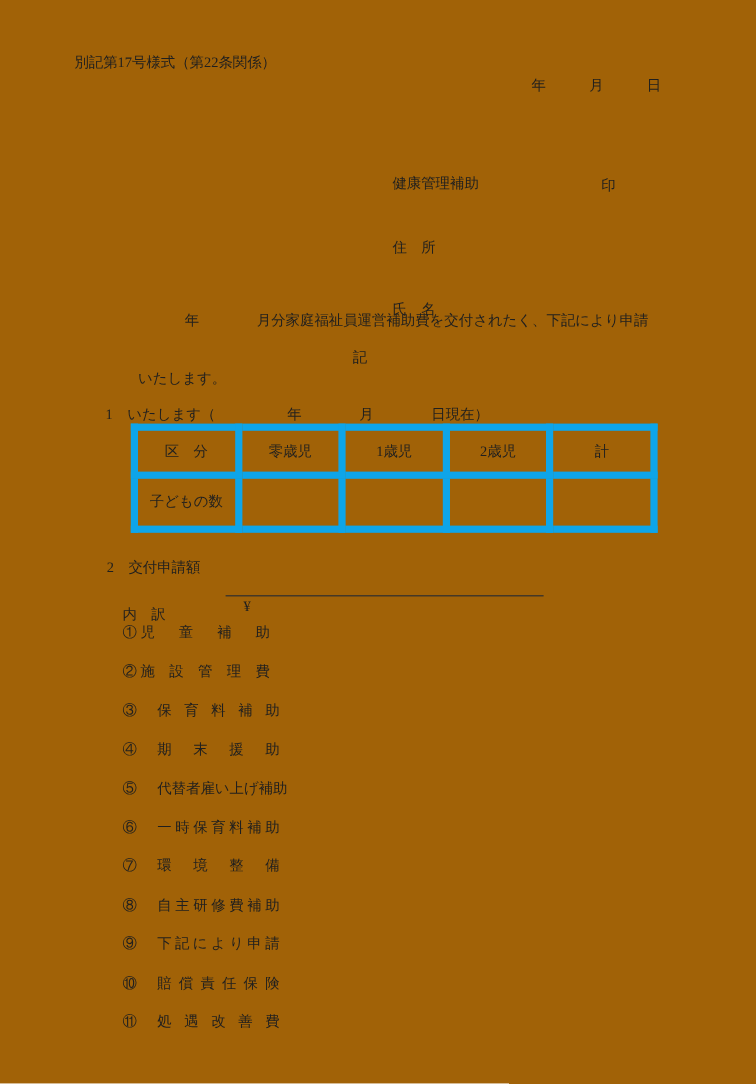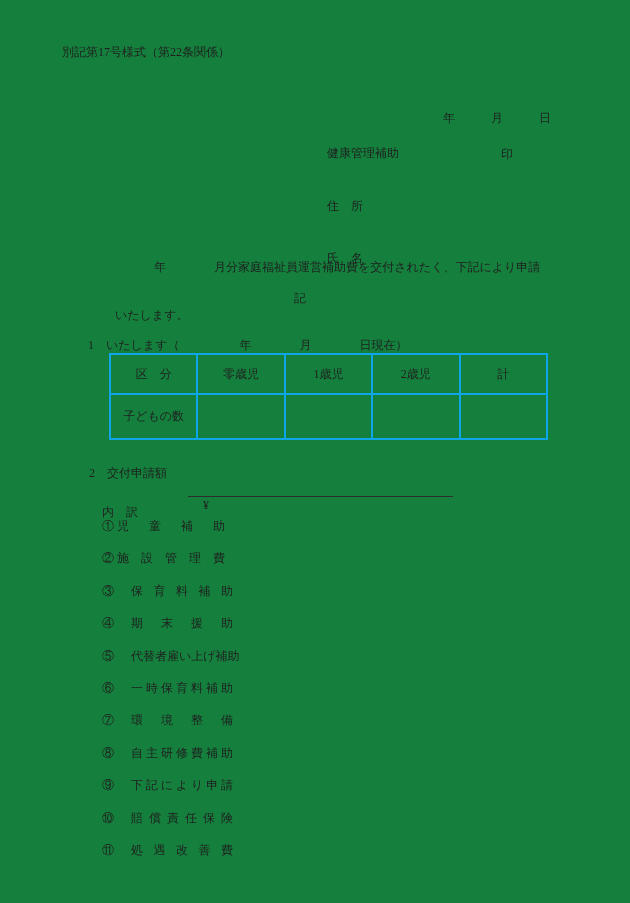--- a/index.html
+++ b/index.html
@@ -3,28 +3,28 @@
 <meta charset="utf-8">
 <style>
   * { margin:0; padding:0; box-sizing:border-box; }
   html,body { background:#fcfcfc; }
   body {
     width:630px; height:903px;
     font-family:"Liberation Serif","DejaVu Serif",serif;
   }
   .page {
     position:relative; width:630px; height:903px;
-    background:#15803d; color:#1f1f1f; font-size:12px;
+    background:#a16207; color:#1f1f1f; font-size:12px;
     overflow:hidden;
     padding-left:32px;
   }
   .abs { position:absolute; line-height:12px; white-space:pre; }
 
   .form-number { left:62px; top:46px; }
-  .date-line   { left:443px; top:65px;margin-top:47px; }
+  .date-line   { left:443px; top:65px; }
 
   .addressee   { left:78px; top:81px; }
   .addr-name   { display:inline-block; width:95px; text-align:justify; text-align-last:justify; }
   .addr-hon    { display:inline-block; margin-left:47px; }
 
   .sender      { left:327px; top:110px; line-height:17.5px; white-space:pre; }
   .seal        { left:501px; top:148px; }
 
   .doc-title   { left:5px; top:195px; width:590px; text-align:center; }
 
@@ -33,34 +33,34 @@
   .note-marker { left:5px; top:292px; width:590px; text-align:center; }
 
   .sec-head    { white-space:pre; }
   .sec1        { left:76px; top:327px; }
   .sec2        { left:77px; top:455px; }
   .sec-title   { margin-left:12px; }
 
   table.children { position:absolute; left:109px; top:353px; width:439px;
                    border-collapse:collapse; table-layout:fixed; }
   table.children th, table.children td {
-    border:2px solid #0ea5e9; font-weight:normal; text-align:center;
+    border:6px solid #0ea5e9; font-weight:normal; text-align:center;
     font-size:12px; color:#1f1f1f; vertical-align:middle;
   }
   table.children tr.hdr  th { height:40px; }
   table.children tr.body td { height:45px; }
 
   .amount-line { left:188px; top:481px; width:265px; height:16px;
                  border-bottom:1px solid #2e2e2e; line-height:16px; }
   .currency    { padding-left:3px; }
 
   .uchiwake    { left:102px; top:506px; }
 
   .breakdown   { position:absolute; left:102px; top:519px; }
-  .bd-row      { height:16px; line-height:16px; margin-bottom:16.4px;font-family:Liberation Mono, monospace; }
+  .bd-row      { height:16px; line-height:16px; margin-bottom:16.4px; }
   .bd-num      { display:inline-block; width:13px; }
   .bd-label    { display:inline-block; margin-left:16px; width:102px;
                  text-align:justify; text-align-last:justify; }
   .bd-row.first2  .bd-label { margin-left:2px; width:108px; }
   .bd-row.natural .bd-label { width:auto; text-align:left; text-align-last:auto; }
 </style>
 </head>
 <body>
 
 <div class="page">

